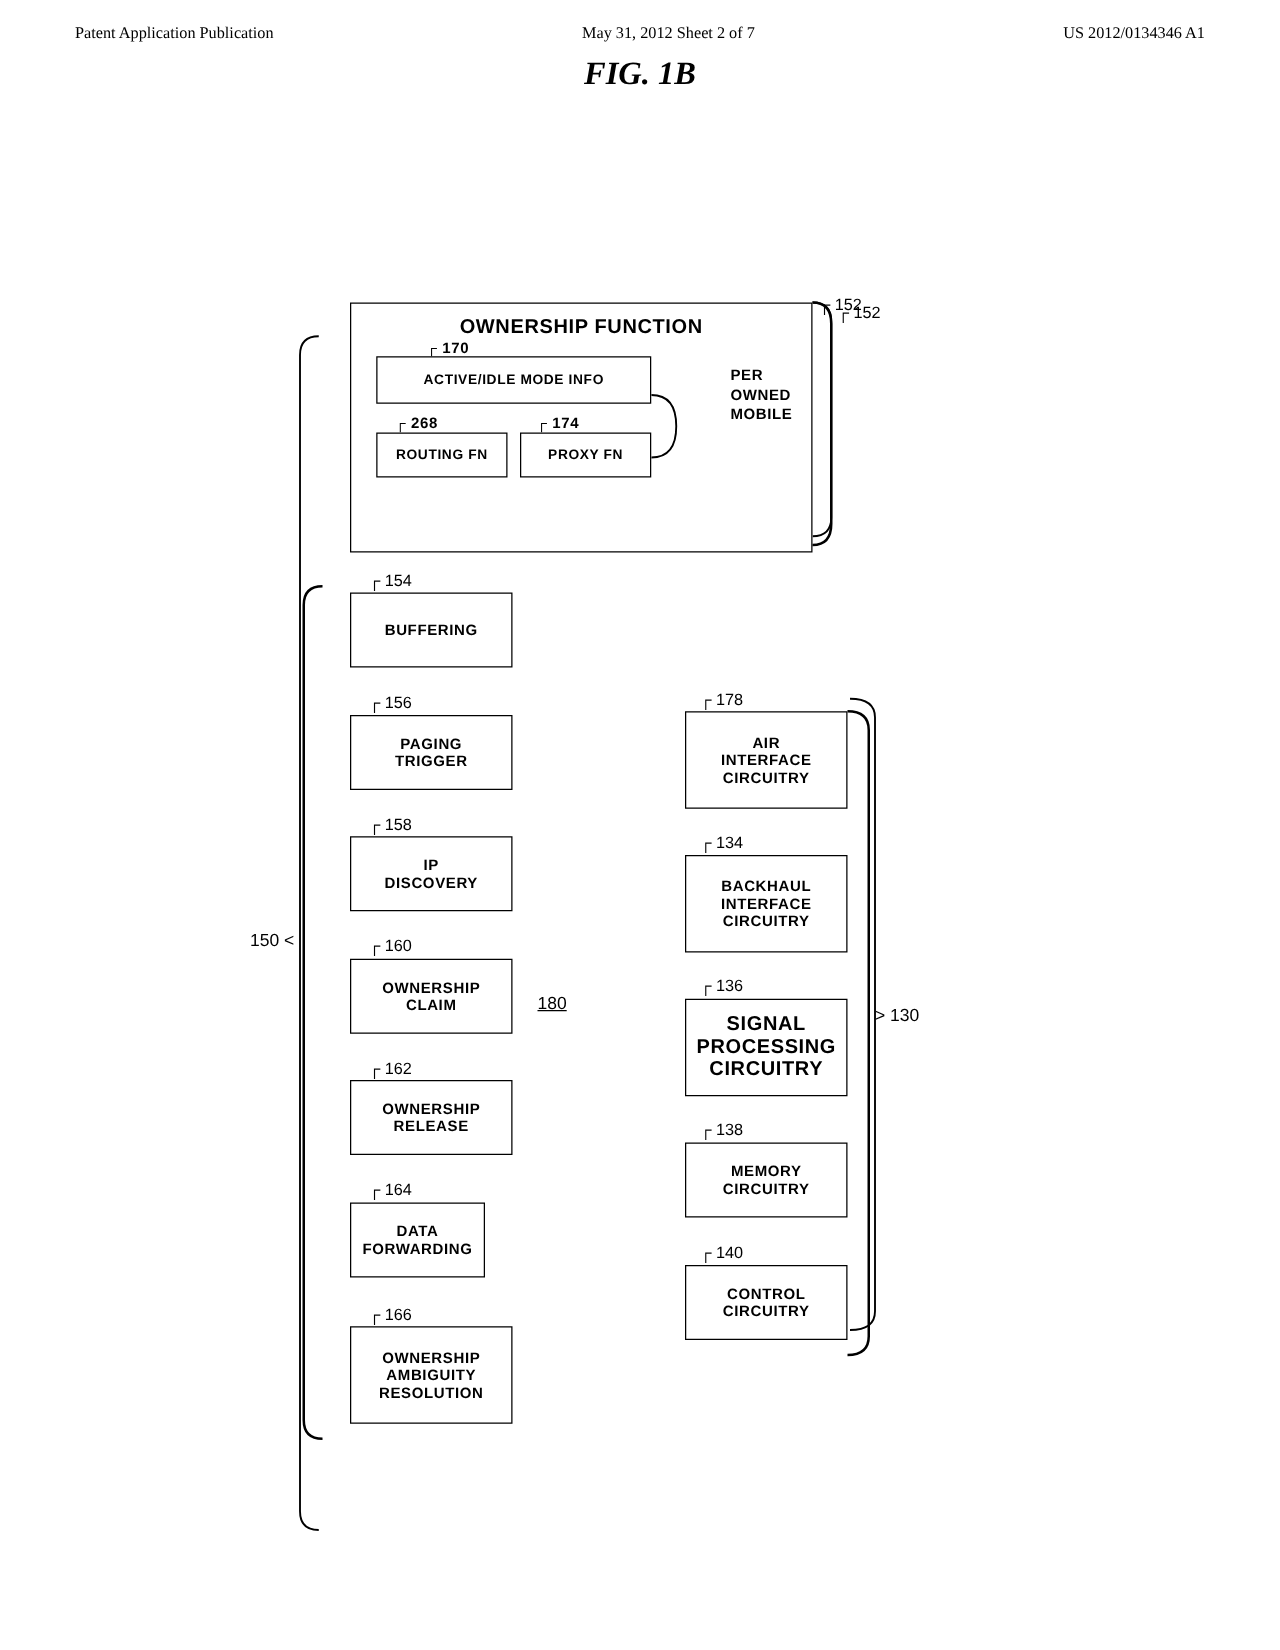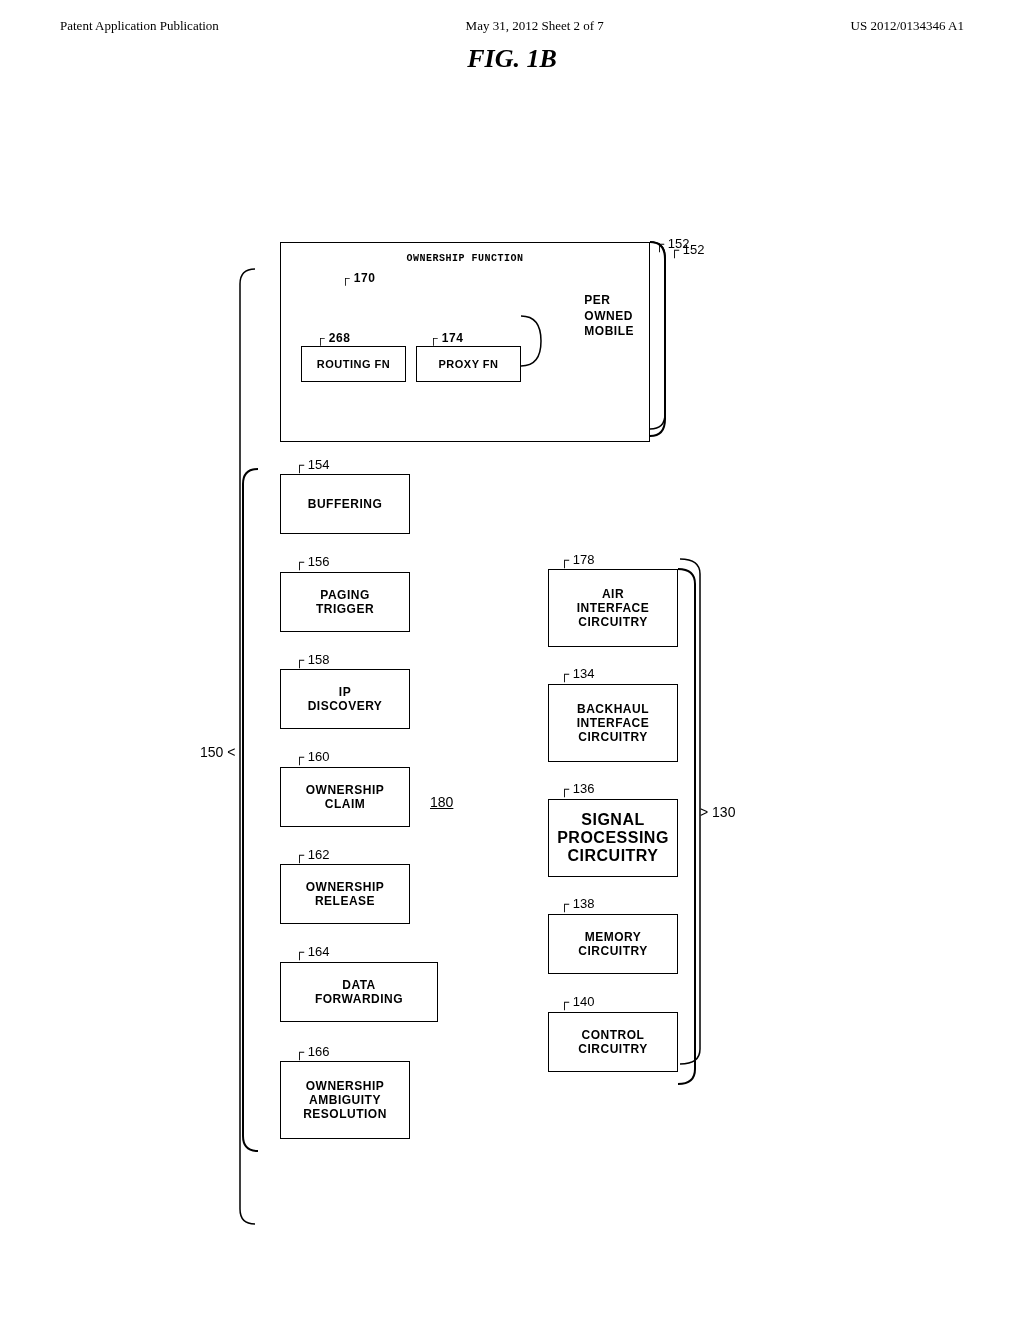--- a/index.html
+++ b/index.html
@@ -86,24 +86,25 @@
     <path d="M 650,148 Q 665,148 665,163 L 665,320 Q 665,335 650,335" fill="none" stroke="#000" stroke-width="1.5"></path>
 
   </svg>
 
   <div class="label" style="left:670px; top:148px;">
     <span style="font-family: Arial, sans-serif; font-size:13px;">┌ <span>152</span></span>
   </div>
 
   <div class="box" style="left:280px; top:148px; width:370px; height:200px; border:1.5px solid #000;">
 
-    <div style="position:absolute; top:10px; left:0; right:0; text-align:center; font-size:10px; font-weight:bold; font-family:Liberation Mono, monospace;">OWNERSHIP FUNCTION</div>
+    <div style="position:absolute; top:10px; left:0; right:0; text-align:center; font-size:16px; font-weight:bold; font-family:Liberation Sans, sans-serif;">OWNERSHIP FUNCTION</div>
 
     <div style="position:absolute; top:28px; left:60px; font-size:12px; font-family:Arial,sans-serif;">┌ <span>170</span></div>
 
+    <div class="box" style="position:absolute; top:42px; left:20px; width:220px; height:38px; font-size:11px;">ACTIVE/IDLE MODE INFO</div>
 
     <div style="position:absolute; top:50px; right:15px; font-size:12px; font-weight:bold; font-family:Arial,sans-serif; line-height:1.3; text-align:left;">PER<br>OWNED<br>MOBILE</div>
 
     <div style="position:absolute; top:88px; left:35px; font-size:12px; font-family:Arial,sans-serif;">┌ <span>268</span></div>
 
     <div style="position:absolute; top:88px; left:148px; font-size:12px; font-family:Arial,sans-serif;">┌ <span>174</span></div>
 
     <div class="box" style="position:absolute; top:103px; left:20px; width:105px; height:36px; font-size:11px;">ROUTING FN</div>
 
     <div class="box" style="position:absolute; top:103px; left:135px; width:105px; height:36px; font-size:11px;">PROXY FN</div>
@@ -132,21 +133,21 @@
   <div class="box" style="left:280px; top:673px; width:130px; height:60px; font-size:12px;">OWNERSHIP<br>CLAIM</div>
 
   <div style="position:absolute; left:430px; top:700px; font-size:14px; font-family:Arial,sans-serif; text-decoration:underline;">180</div>
 
   <div style="position:absolute; left:295px; top:753px; font-size:13px; font-family:Arial,sans-serif;">┌ <span>162</span></div>
 
   <div class="box" style="left:280px; top:770px; width:130px; height:60px; font-size:12px;">OWNERSHIP<br>RELEASE</div>
 
   <div style="position:absolute; left:295px; top:850px; font-size:13px; font-family:Arial,sans-serif;">┌ <span>164</span></div>
 
-  <div class="box" style="left:280px; top:868px; width:158px; height:60px; font-size:12px;">DATA<br>FORWARDING</div>
+  <div class="box" style="left:280px; top:868px; width:108px; height:60px; font-size:12px;">DATA<br>FORWARDING</div>
 
   <div style="position:absolute; left:295px; top:950px; font-size:13px; font-family:Arial,sans-serif;">┌ <span>166</span></div>
 
   <div class="box" style="left:280px; top:967px; width:130px; height:78px; font-size:12px;">OWNERSHIP<br>AMBIGUITY<br>RESOLUTION</div>
 
   <div style="position:absolute; left:200px; top:650px; font-size:14px; font-family:Arial,sans-serif;"><span>150</span> &lt;</div>
 
   <div style="position:absolute; left:560px; top:458px; font-size:13px; font-family:Arial,sans-serif;">┌ <span>178</span></div>
 
   <div class="box" style="left:548px; top:475px; width:130px; height:78px; font-size:12px;">AIR<br>INTERFACE<br>CIRCUITRY</div>

